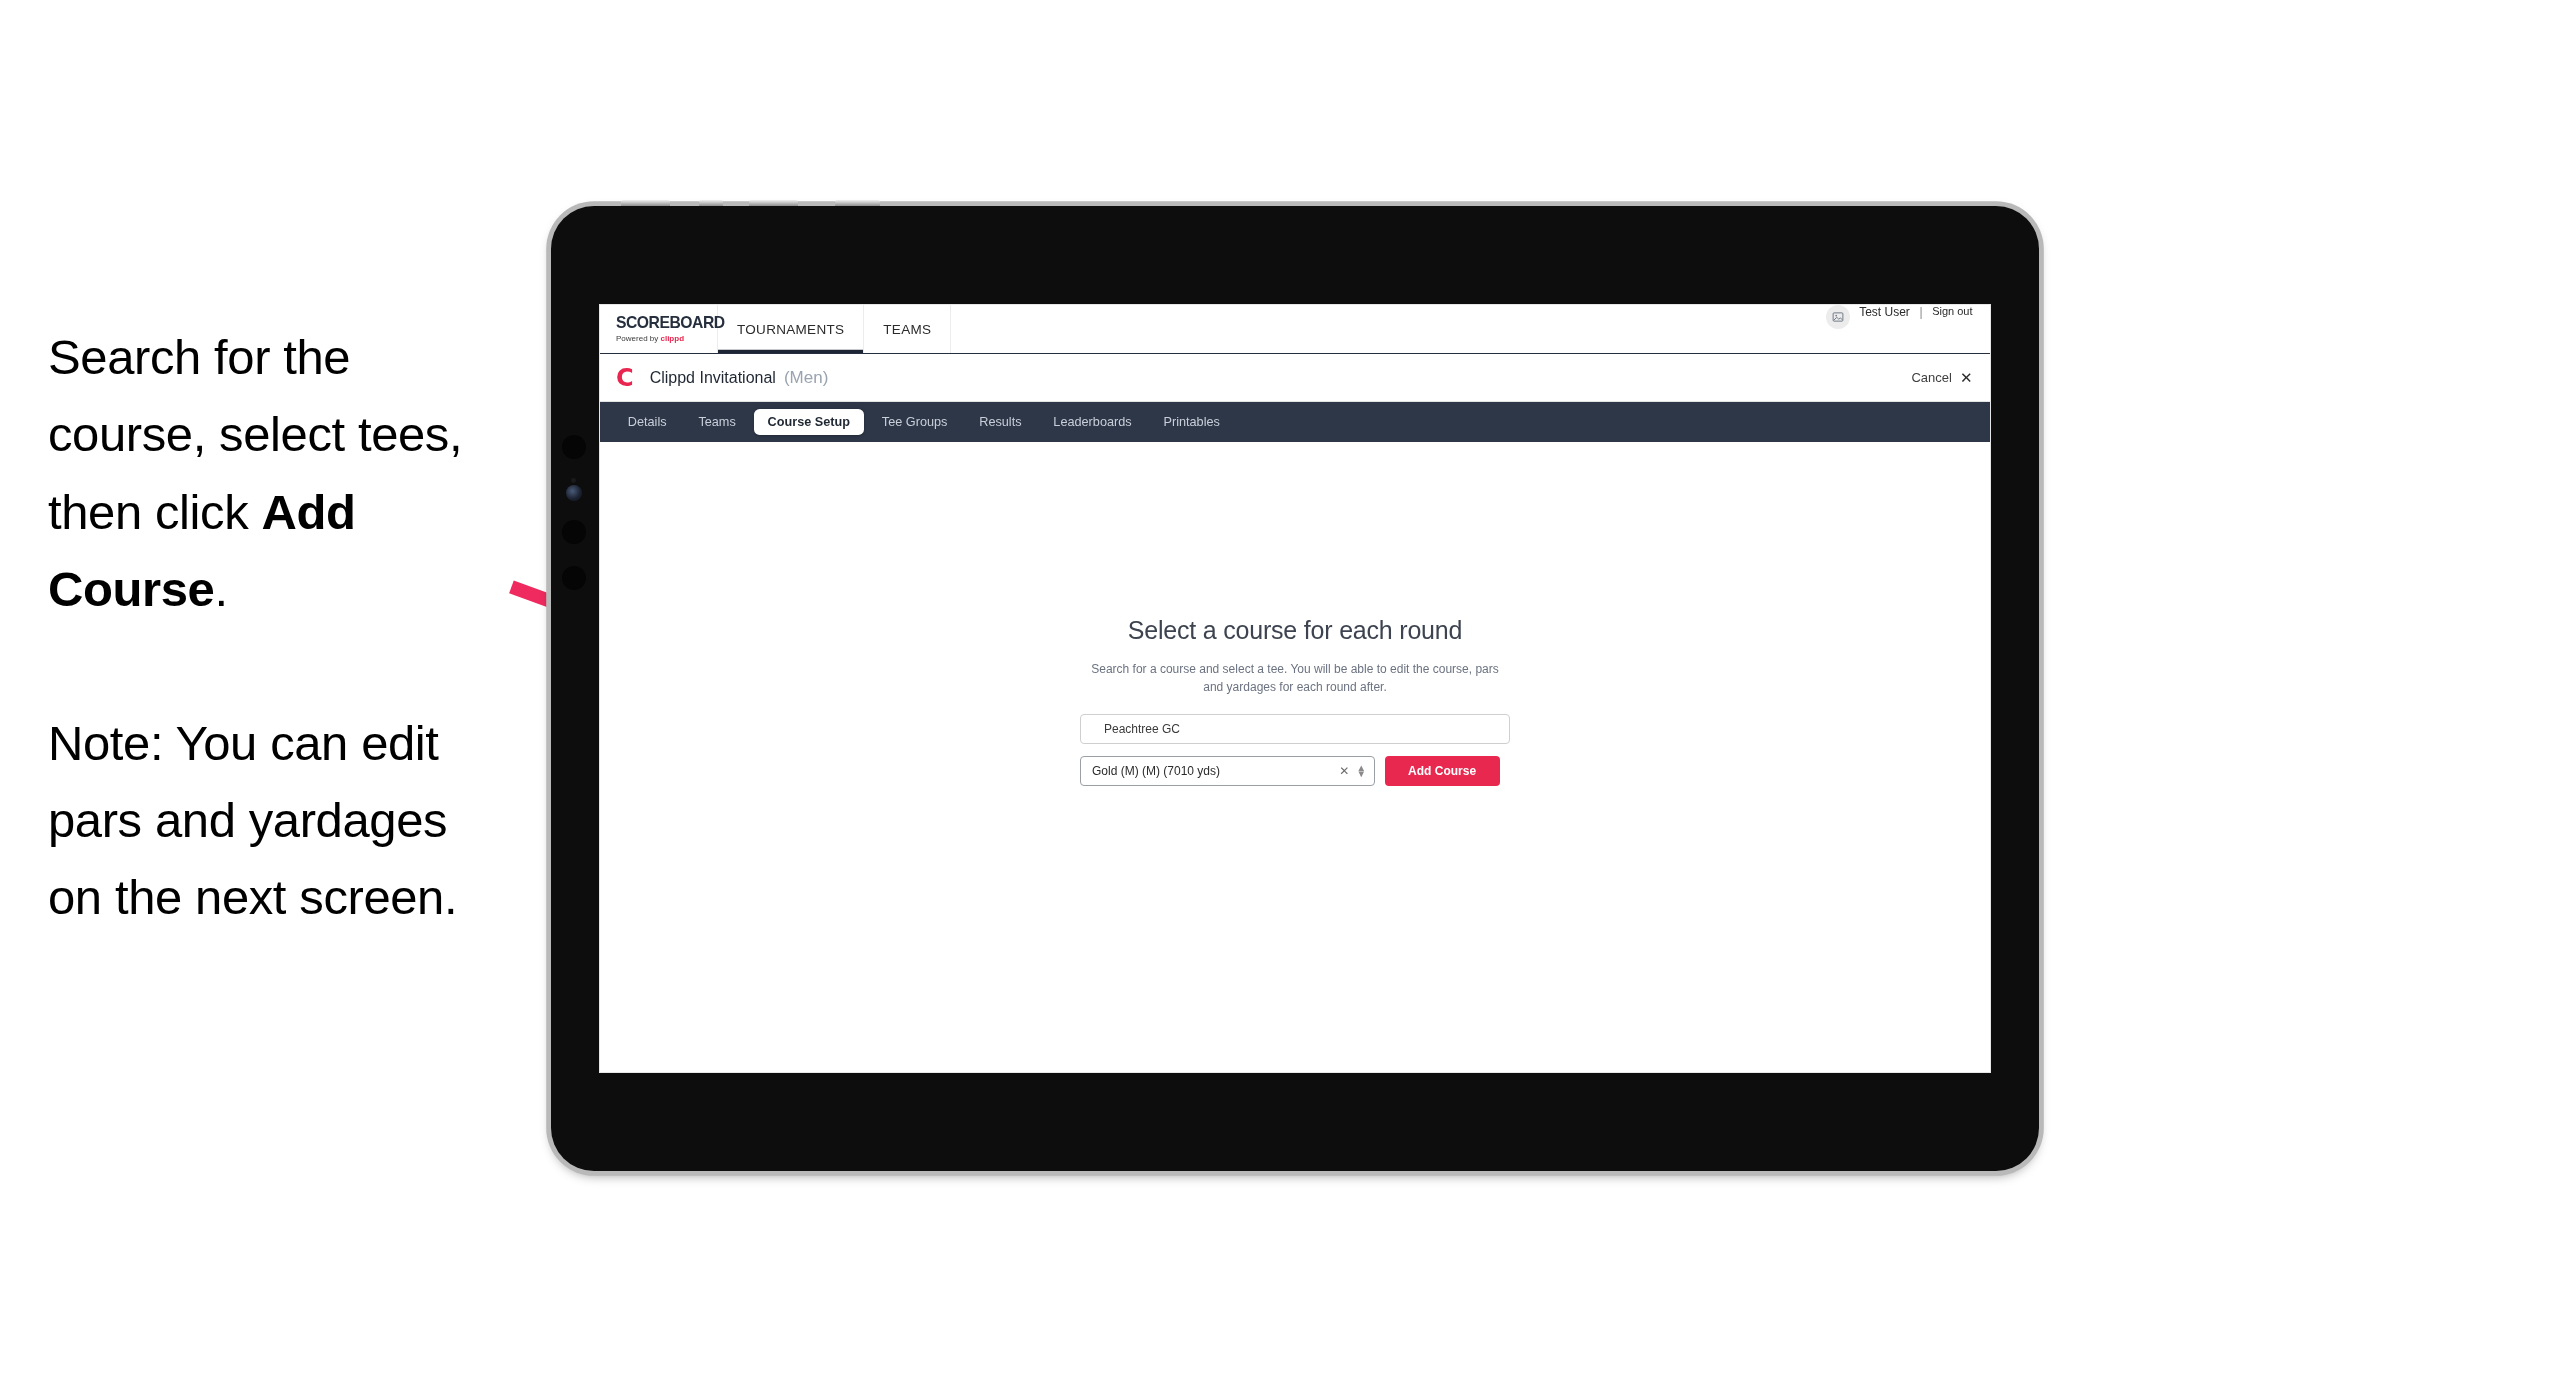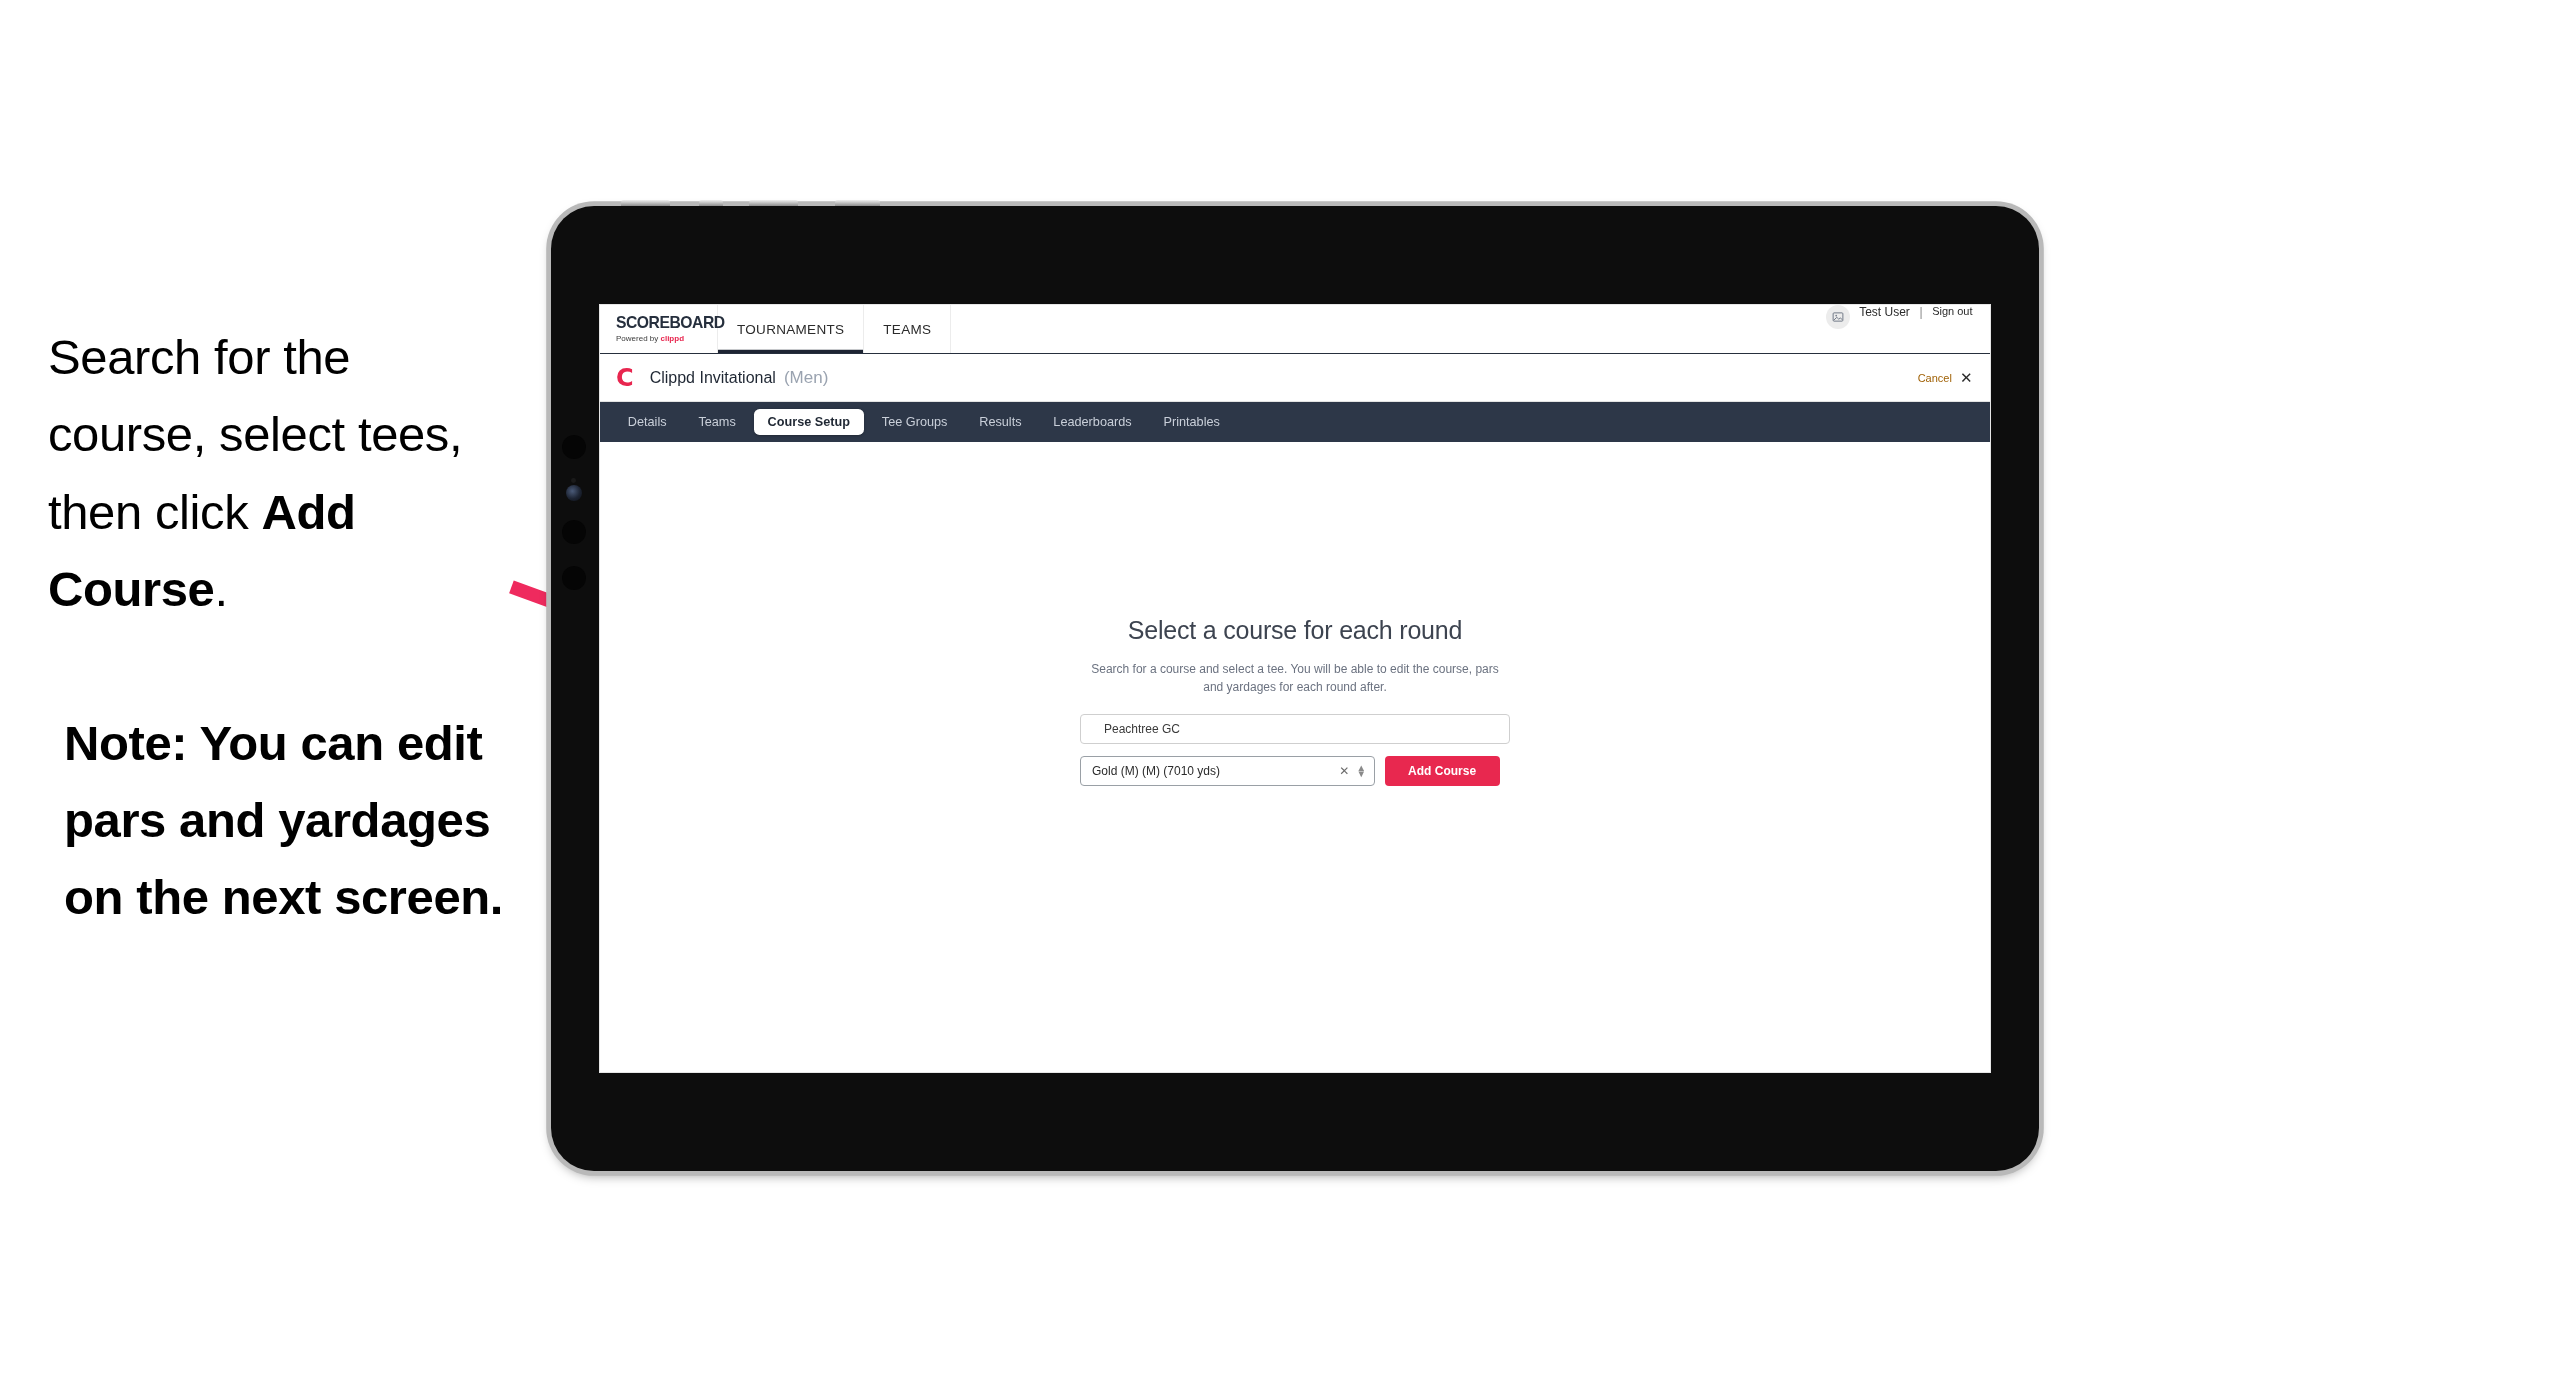--- a/index.html
+++ b/index.html
@@ -17,21 +17,21 @@
     position: absolute;
     left: 48px; top: 319px;
     width: 462px;
   }
   .instr-para {
     font-size: 49px;
     line-height: 1.58;
     color: #000000;
     letter-spacing: -0.4px;
   }
-  .instr-para.bold { font-weight: bold; margin-left: 16px; }
+  .instr-para.bold { font-weight: normal; }
   .instr-para strong { font-weight: bold; }
   .instr-gap { height: 76px; }
 
   
   .arrow-svg {
     position: absolute;
     left: 478px; top: 558px;
     width: 605px; height: 263px;
     pointer-events: none;
   }
@@ -146,21 +146,21 @@
     font-size: 24px; font-weight: bold; color: #e8264f;
     line-height: 1; margin-right: 16px;
     font-family: "DejaVu Sans", sans-serif;
   }
   .tourney-name { font-size: 16px; color: #1f2733; }
   .tourney-gender { font-size: 17px; color: #9aa3b0; margin-left: 8px; }
   .cancel-wrap {
     margin-left: auto; display: flex; align-items: center; gap: 8px;
     cursor: pointer;
   }
-  .cancel-text { font-size: 11px; color: #a16207; text-align: center; }
+  .cancel-text { font-size: 13px; color: #404040; text-align: center; }
   .cancel-x { font-size: 15px; color: #2b2b2b; line-height: 1; }
 
   
   .tabbar {
     height: 40px;
     background: #2d3748;
     display: flex; align-items: center;
     padding-left: 14.3px;
     gap: 4.8px;
   }

